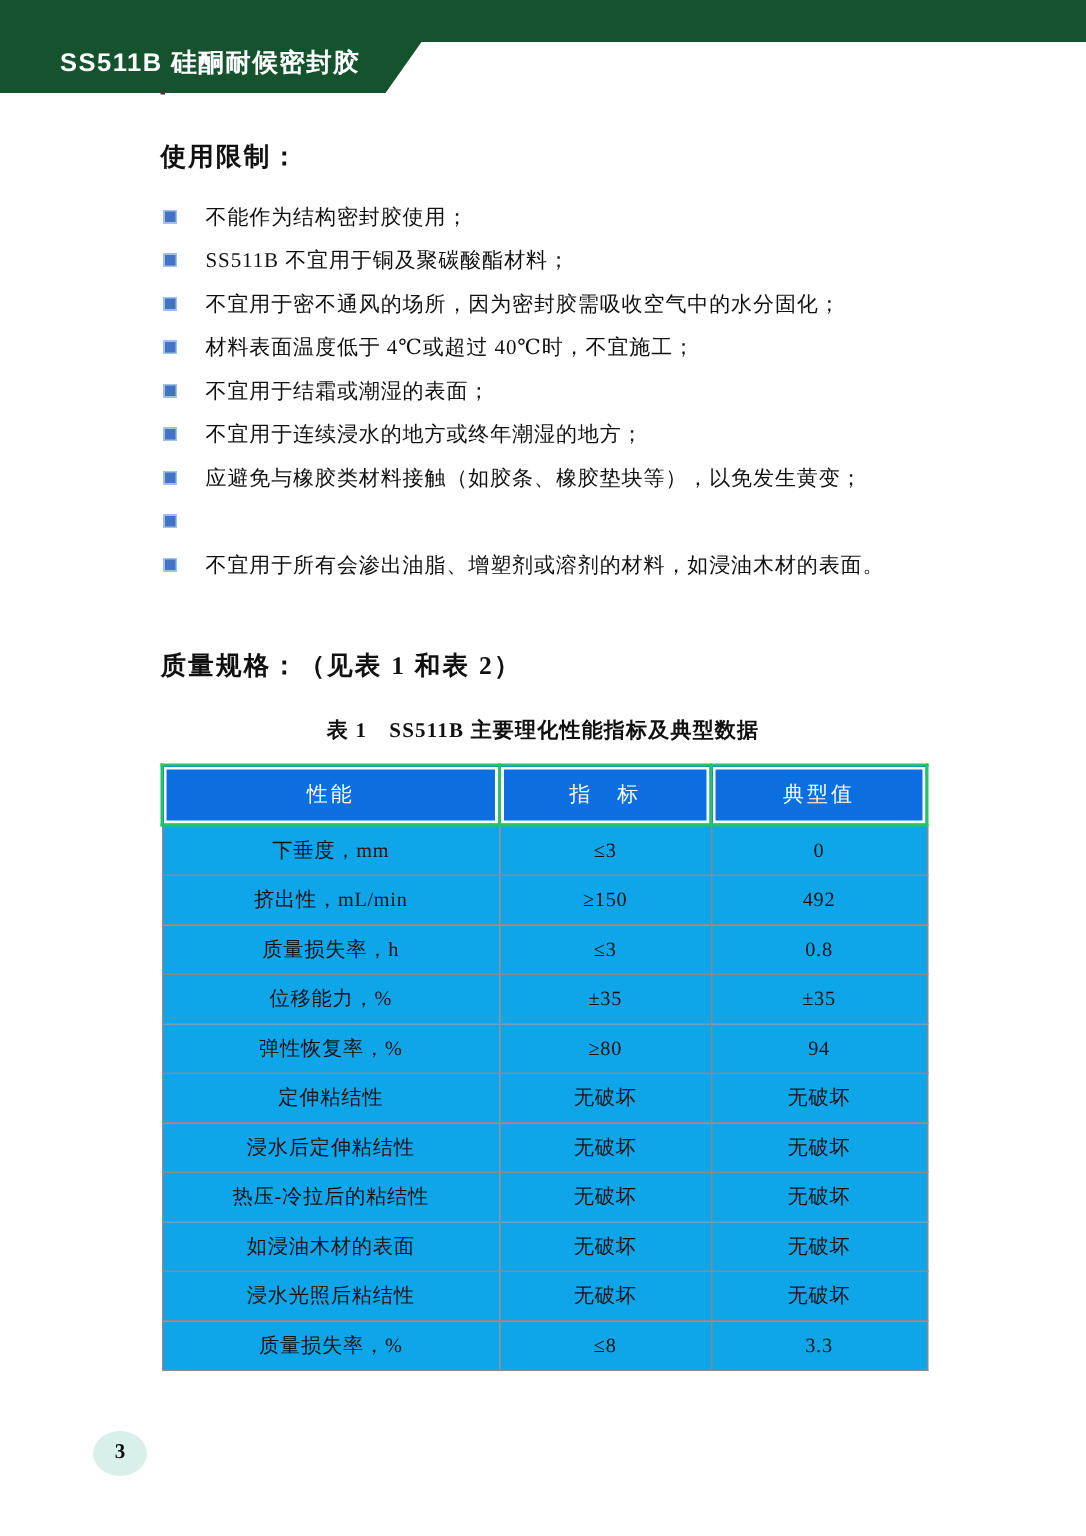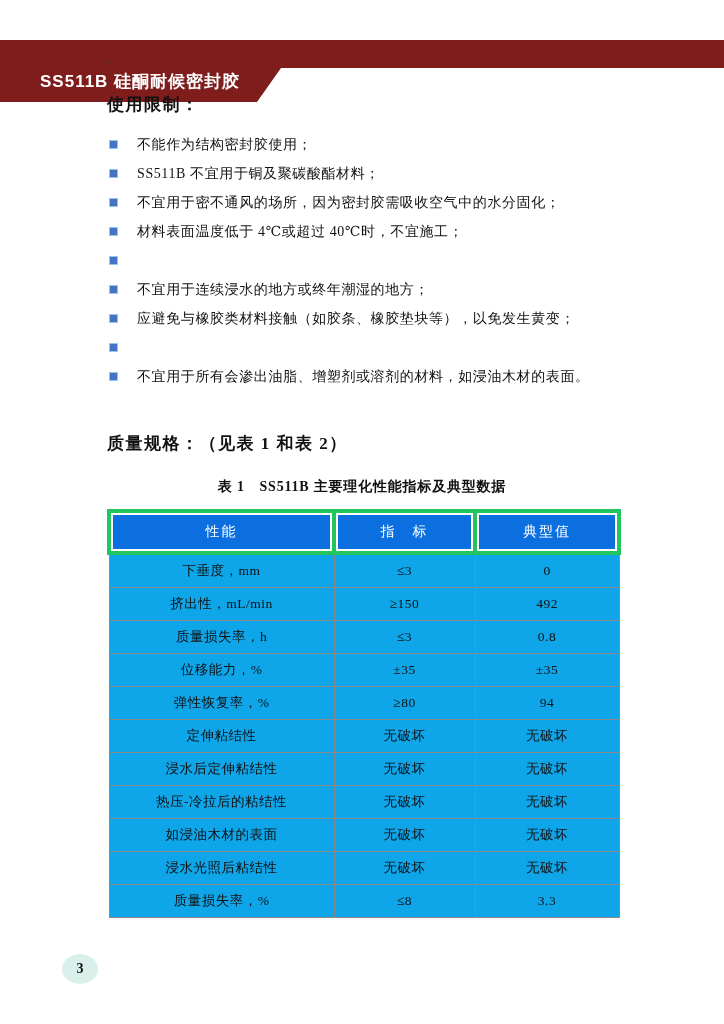--- a/index.html
+++ b/index.html
@@ -4,23 +4,22 @@
 <style>
   html,body{margin:0;padding:0;background:#ffffff;}
   body{
     width:724px;height:1024px;position:relative;overflow:hidden;
     font-family:"Liberation Serif","DejaVu Serif",serif;color:#111;
   }
 
   
   .banner{
     position:absolute;left:0;top:0;width:724px;height:62px;
-    background:#7f1d1d;
+    background:#14532d;
     clip-path:polygon(0 0,724px 0,724px 28px,281px 28px,257px 62px,0 62px);
-    margin-top:40px;
   }
   .banner-title{
     position:absolute;left:40px;top:30px;
     font-family:"Liberation Sans","DejaVu Sans",sans-serif;
     font-weight:bold;font-size:17px;color:#ffffff;letter-spacing:1px;
     white-space:nowrap;
   }
   .stray-dot{position:absolute;left:107px;top:60px;width:3px;height:3px;background:#3a3a3a;}
 
   
@@ -50,21 +49,21 @@
 
   table.spec{
     margin-top:13px;width:510px;border-collapse:collapse;table-layout:fixed;
   }
   table.spec col.c1{width:225px;}
   table.spec col.c2{width:141px;}
   table.spec col.c3{width:144px;}
   table.spec th{
     height:36px;background:#0B6FE0;color:#ffffff;font-weight:normal;
     font-size:14px;letter-spacing:2px;
-    border:4px solid #22c55e;box-shadow:inset 0 0 0 2px #ffffff;
+    border:2px solid #22c55e;box-shadow:inset 0 0 0 2px #ffffff;
   }
   table.spec td{
     height:30px;text-align:center;vertical-align:middle;
     font-size:13.5px;letter-spacing:0.5px;
     border:1px solid #8a8a8a;background:#0ea5e9;
   }
 
   
   .page-badge{
     position:absolute;left:62px;top:954px;width:36px;height:30px;
@@ -102,20 +101,21 @@
         <span>不宜用于密不通风的场所，因为密封胶需吸收空气中的水分固化；</span>
       </li>
 
       <li>
         <span class="bullet-sq"></span>
         <span>材料表面温度低于 4℃或超过 40℃时，不宜施工；</span>
       </li>
 
       <li>
         <span class="bullet-sq"></span>
+        <span>不宜用于结霜或潮湿的表面；</span>
       </li>
 
       <li>
         <span class="bullet-sq"></span>
         <span>不宜用于连续浸水的地方或终年潮湿的地方；</span>
       </li>
 
       <li>
         <span class="bullet-sq"></span>
         <span>应避免与橡胶类材料接触（如胶条、橡胶垫块等），以免发生黄变；</span>

